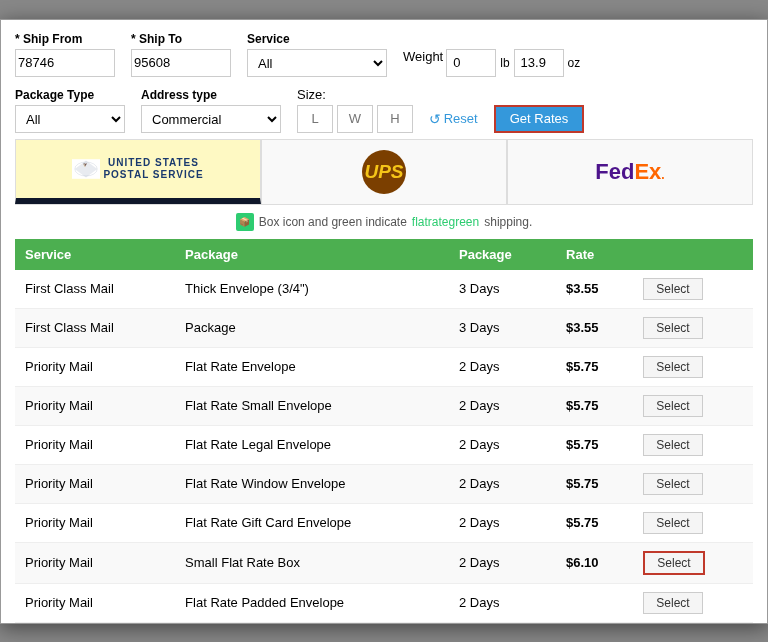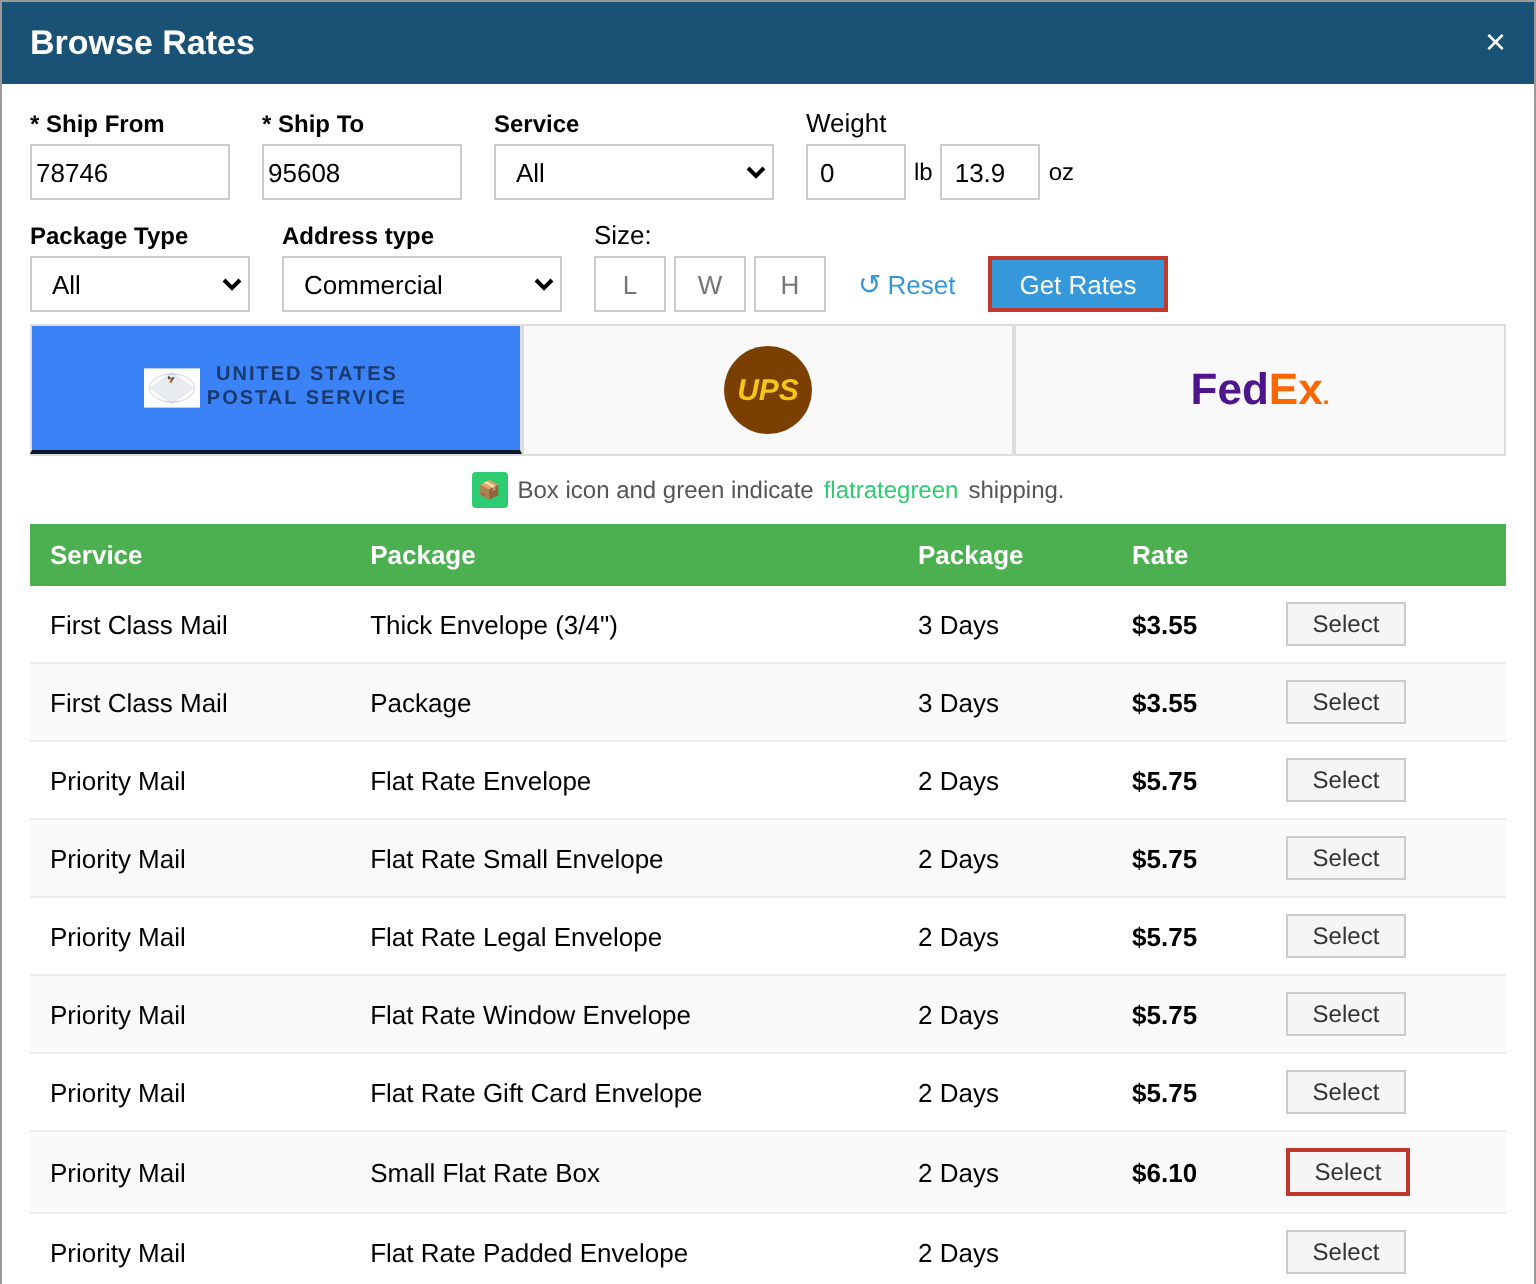--- a/index.html
+++ b/index.html
@@ -64,21 +64,21 @@
     }
     .form-group select {
       border: 1px solid #ccc;
       padding: 5px 6px;
       font-size: 13px;
       height: 28px;
       background: #fff;
     }
     .weight-group {
       display: flex;
-      flex-direction: column;
+      flex-direction: row;
       gap: 3px;
     }
     .weight-inputs {
       display: flex;
       align-items: center;
       gap: 4px;
     }
     .weight-inputs input {
       width: 50px;
       border: 1px solid #ccc;
@@ -136,22 +136,22 @@
       padding: 10px 0;
       display: flex;
       justify-content: center;
       align-items: center;
       border: 1px solid #ddd;
       border-bottom: none;
       cursor: pointer;
       background: #f9f9f9;
     }
     .carrier-tab.active {
-      background: #3b82f6;
-      border-bottom: 2px solid #0f172a;
+      background: #fef9c3;
+      border-bottom: 6px solid #0f172a;
       justify-content: center;
     }
     .usps-logo {
       display: flex;
       align-items: center;
       gap: 3px;
     }
     .usps-eagle {
       width: 28px;
       height: 28px;
@@ -250,24 +250,20 @@
     .pkg-type-select { width: 110px; }
     .addr-type-select { width: 140px; }
     .second-row {
       margin-bottom: 6px;
     }
   </style>
 </head>
 <body>
 
 <div class="modal">
-  <div class="modal-header">
-    <span class="modal-title">Browse Rates</span>
-    <button class="modal-close">×</button>
-  </div>
   <div class="modal-body">
 
     <div class="form-row">
       <div class="form-group">
         <label>* Ship From</label>
         <input type="text" class="ship-from-input" value="78746" style="">
       </div>
       <div class="form-group">
         <label>* Ship To</label>
         <input type="text" class="ship-to-input" value="95608" style="">
@@ -329,21 +325,21 @@
             <text x="20" y="10" text-anchor="middle" font-size="5" font-weight="bold" fill="#1a3a6e">🦅</text>
           </svg>
           <div class="usps-text">
             <div style="color:#1a3a6e; font-weight:900; font-size:10px; letter-spacing:1px;">UNITED STATES</div>
             <div style="color:#1a3a6e; font-weight:700; font-size:10px; letter-spacing:1px;">POSTAL SERVICE</div>
           </div>
         </div>
       </div>
       <div class="carrier-tab">
         <div class="ups-circle">
-          <span style="font-size:15px; font-weight:900; color:#f5c518; font-style:italic;">UPS</span>
+          <span style="font-size:19px; font-weight:900; color:#f5c518; font-style:italic;">UPS</span>
         </div>
       </div>
       <div class="carrier-tab">
         <div class="fedex-logo">
           <span class="fedex-fe">Fed</span><span class="fedex-ex">Ex</span><span style="color:#ff6600; font-size:12px;">.</span>
         </div>
       </div>
     </div>
 
     <div class="flatrate-notice">

